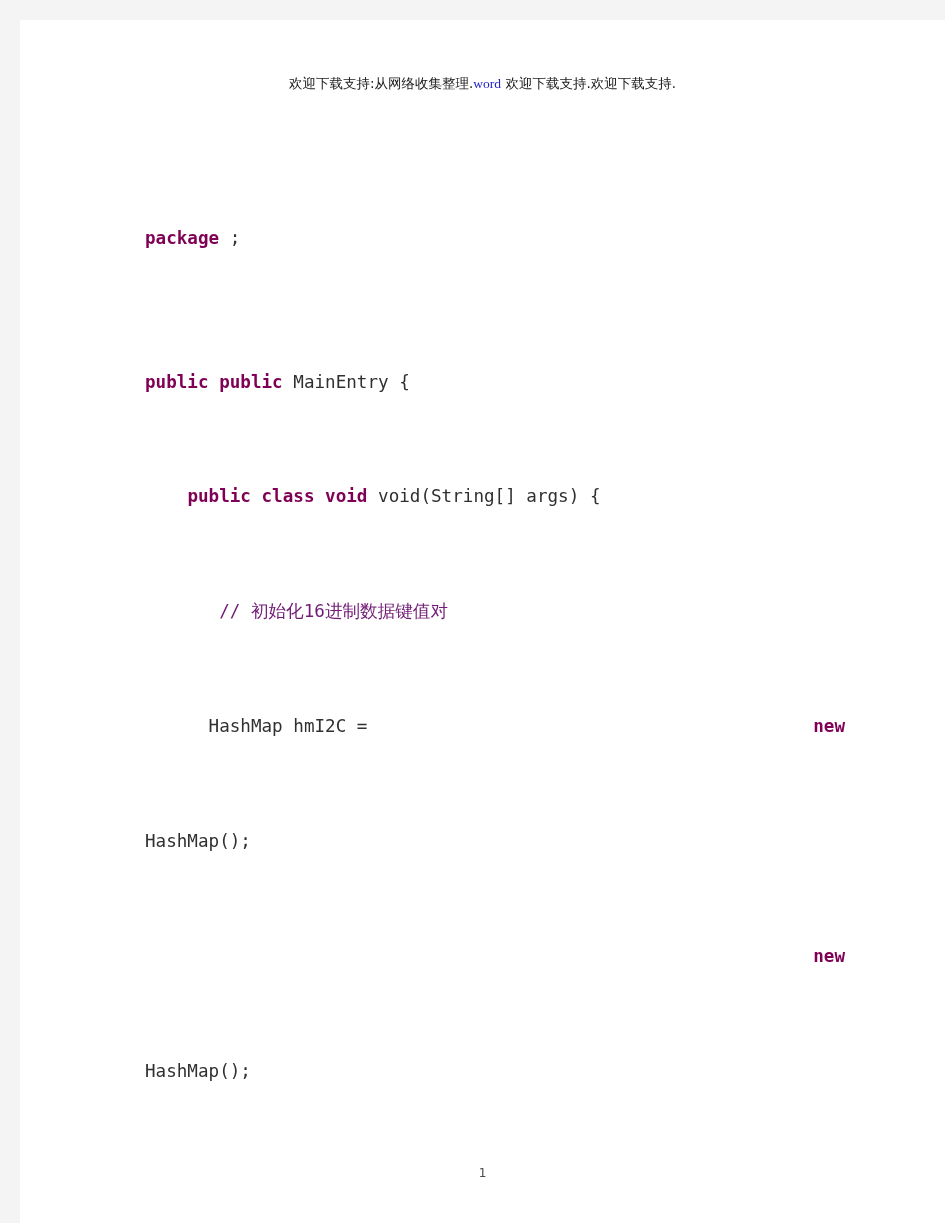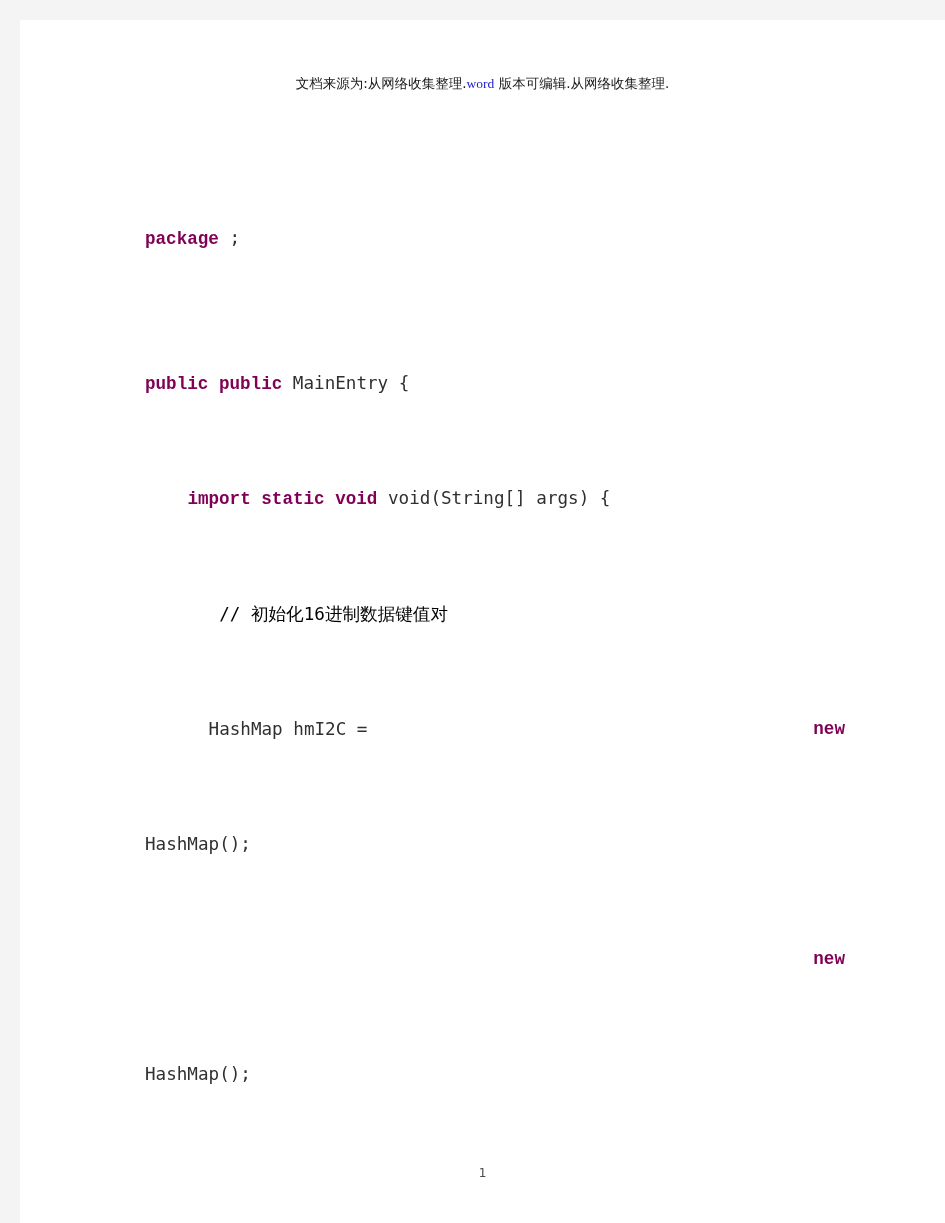--- a/index.html
+++ b/index.html
@@ -59,51 +59,51 @@
   }
   
   .row {
     display: flex;
     justify-content: space-between;
     align-items: flex-end;
   }
   .row .pad { flex: 1 1 auto; }
 
   
-  .kw   { color: #7f0055; font-weight: bold; font-family: Liberation Mono, monospace; }
-  .cmt  { color: #000000; }
+  .kw   { color: #7f0055; font-weight: bold; }
+  .cmt  { color: #701a75; }
   .pln  { color: #303030; }
 
   
   #page-number {
     position: absolute;
     left: 0;
     top: 1146px;
     width: 925px;
     text-align: center;
     font-family: "DejaVu Sans", sans-serif;
     font-size: 12px;
     color: #4a4a4a;
   }
 </style>
 </head>
 <body>
 
 <div id="page">
 
-  <div id="doc-header"><span>文档来源为:从网络收集整理.</span><span class="lnk">word</span><span> 版本可编辑.从网络收集整理.</span></div>
+  <div id="doc-header"><span>欢迎下载支持:从网络收集整理.</span><span class="lnk">word</span><span> 欢迎下载支持.欢迎下载支持.</span></div>
 
   <div id="code">
 
     <span class="ln"><span class="kw">package</span><span class="pln"> ;</span></span>
 
 
     <span class="ln"><span class="kw">public public</span><span class="pln"> MainEntry {</span></span>
 
-    <span class="ln">    <span class="kw">import static void</span><span class="pln"> void(String[] args) {</span></span>
+    <span class="ln">    <span class="kw">public class void</span><span class="pln"> void(String[] args) {</span></span>
 
     <span class="ln">       <span class="cmt">// 初始化16进制数据键值对</span></span>
 
     <span class="ln row"><span class="pln">      <span>HashMap hmI2C =</span></span><span class="pad"></span><span class="kw">new</span></span>
 
     <span class="ln"><span class="pln">HashMap();</span></span>
 
     <span class="ln row"><span class="pad"></span><span class="kw">new</span></span>
 
     <span class="ln"><span class="pln">HashMap();</span></span>

